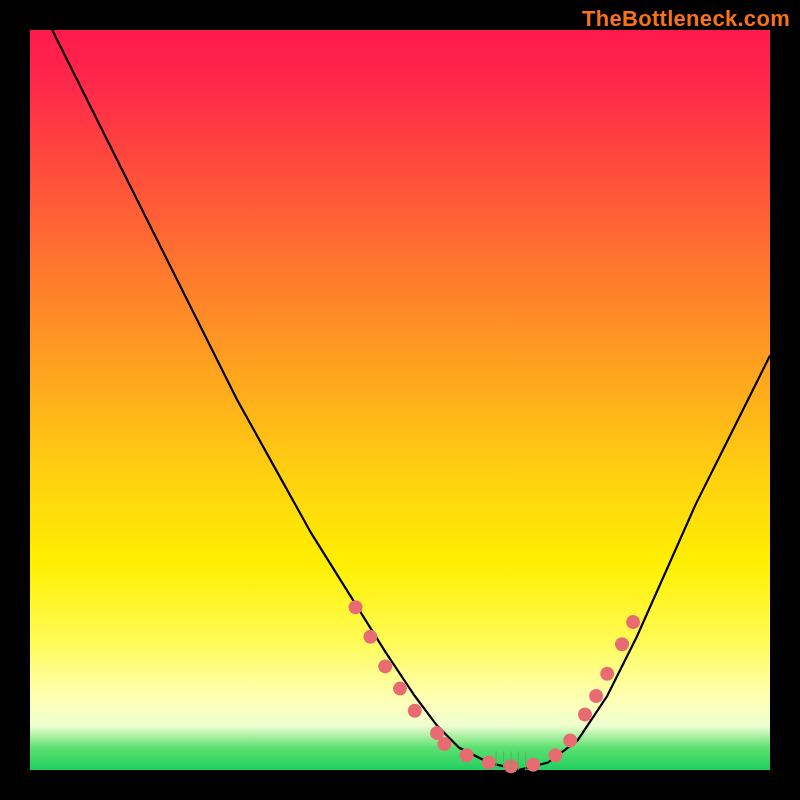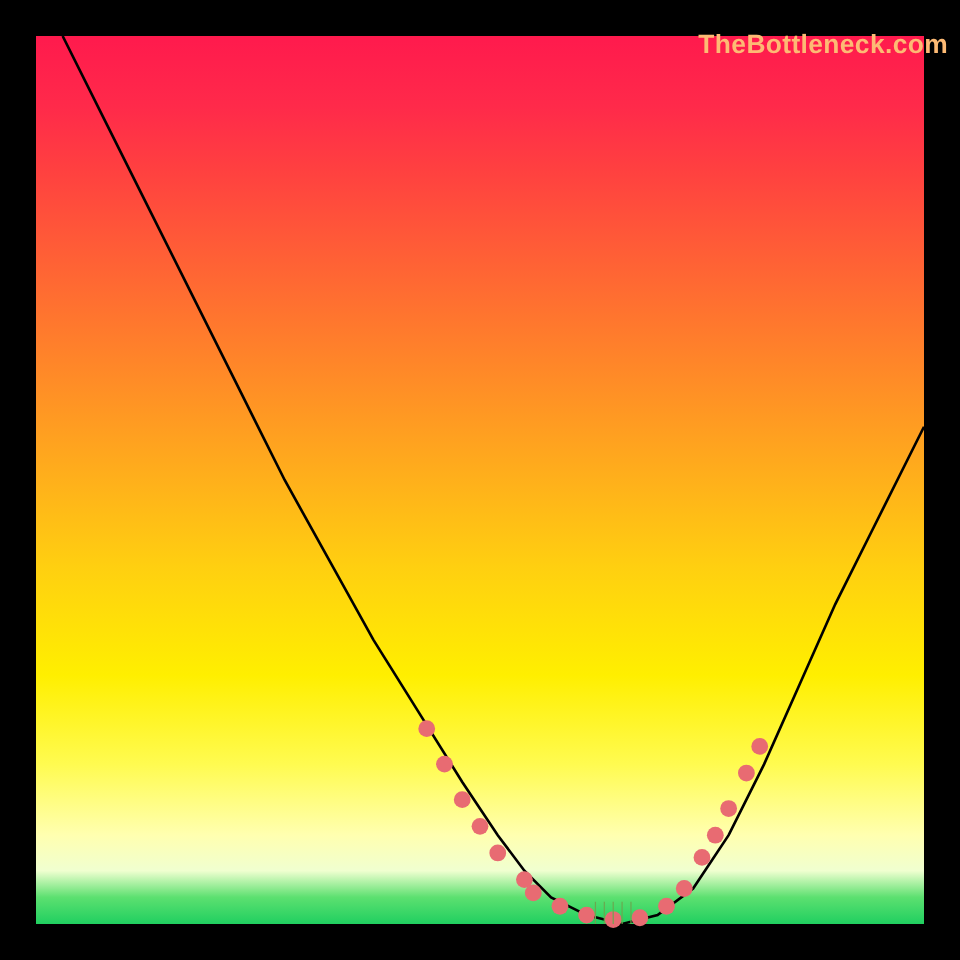--- a/index.html
+++ b/index.html
@@ -26,23 +26,23 @@
       #ffd010 60%,
       #ffef00 72%,
       #fffb50 82%,
       #ffffb0 90%,
       #f0ffd0 94%,
       #5ce070 97%,
       #20cf60 100%);
   }
   .watermark {
     position: absolute;
-    top: 24px;
+    top: 6px;
     right: 10px;
-    color: #fdba74;
+    color: #f97316;
     font-size: 22px;
     font-weight: bold;
     letter-spacing: 0.3px;
     z-index: 10;
   }
   svg.overlay {
     position: absolute;
     left: 30px;
     top: 30px;
     width: 740px;

